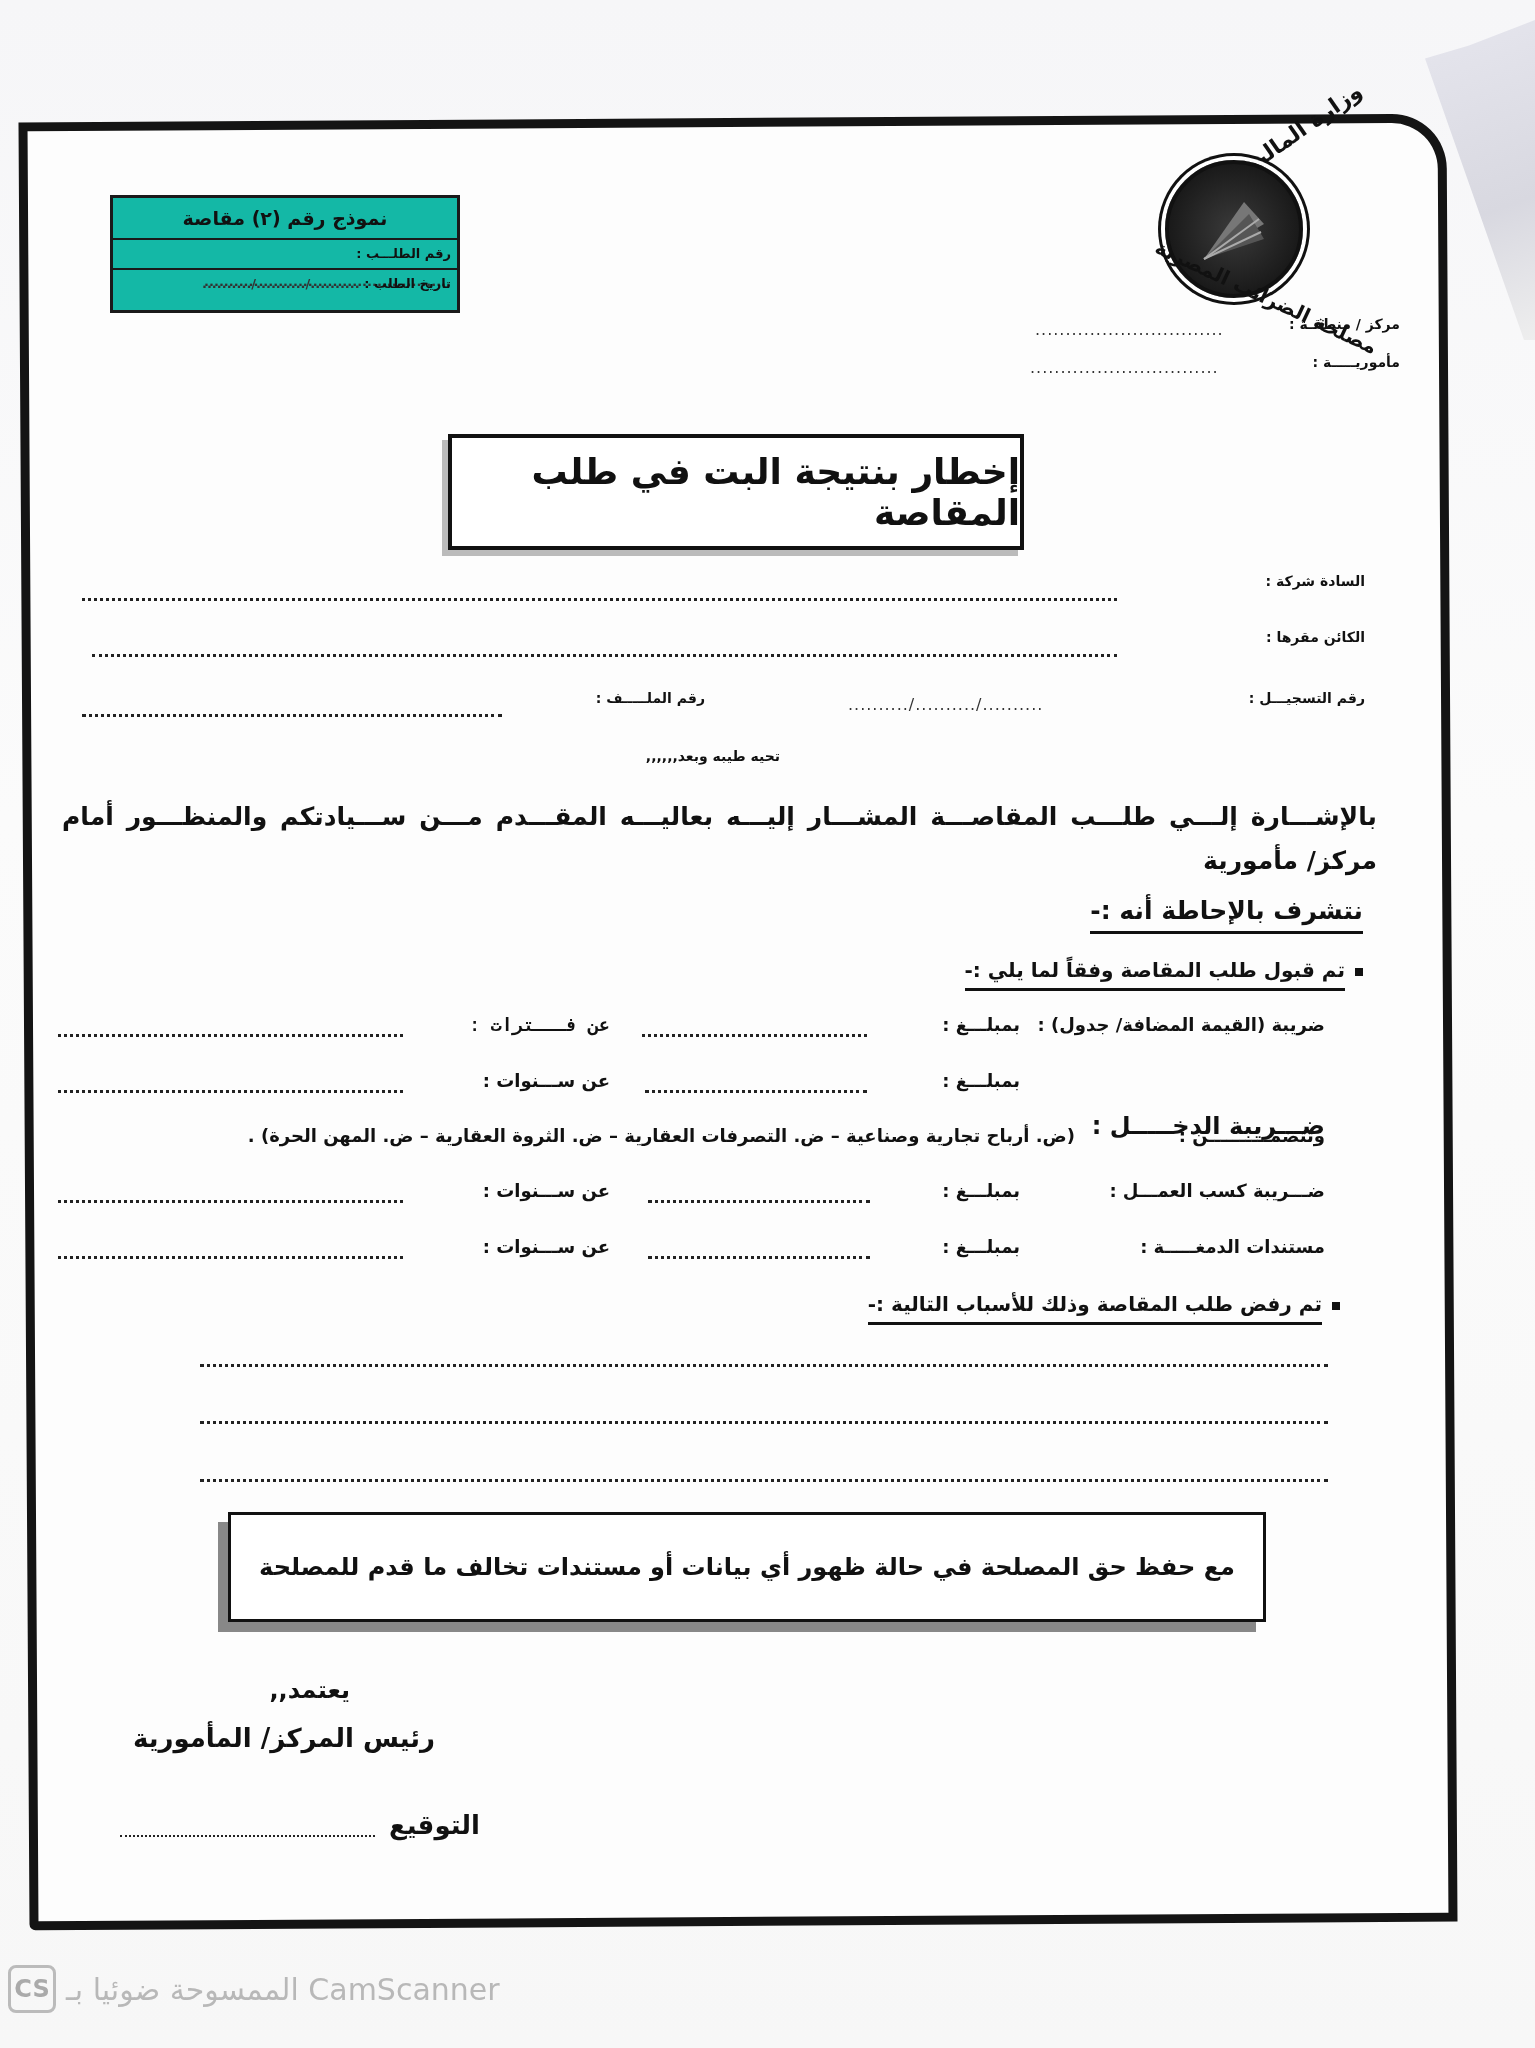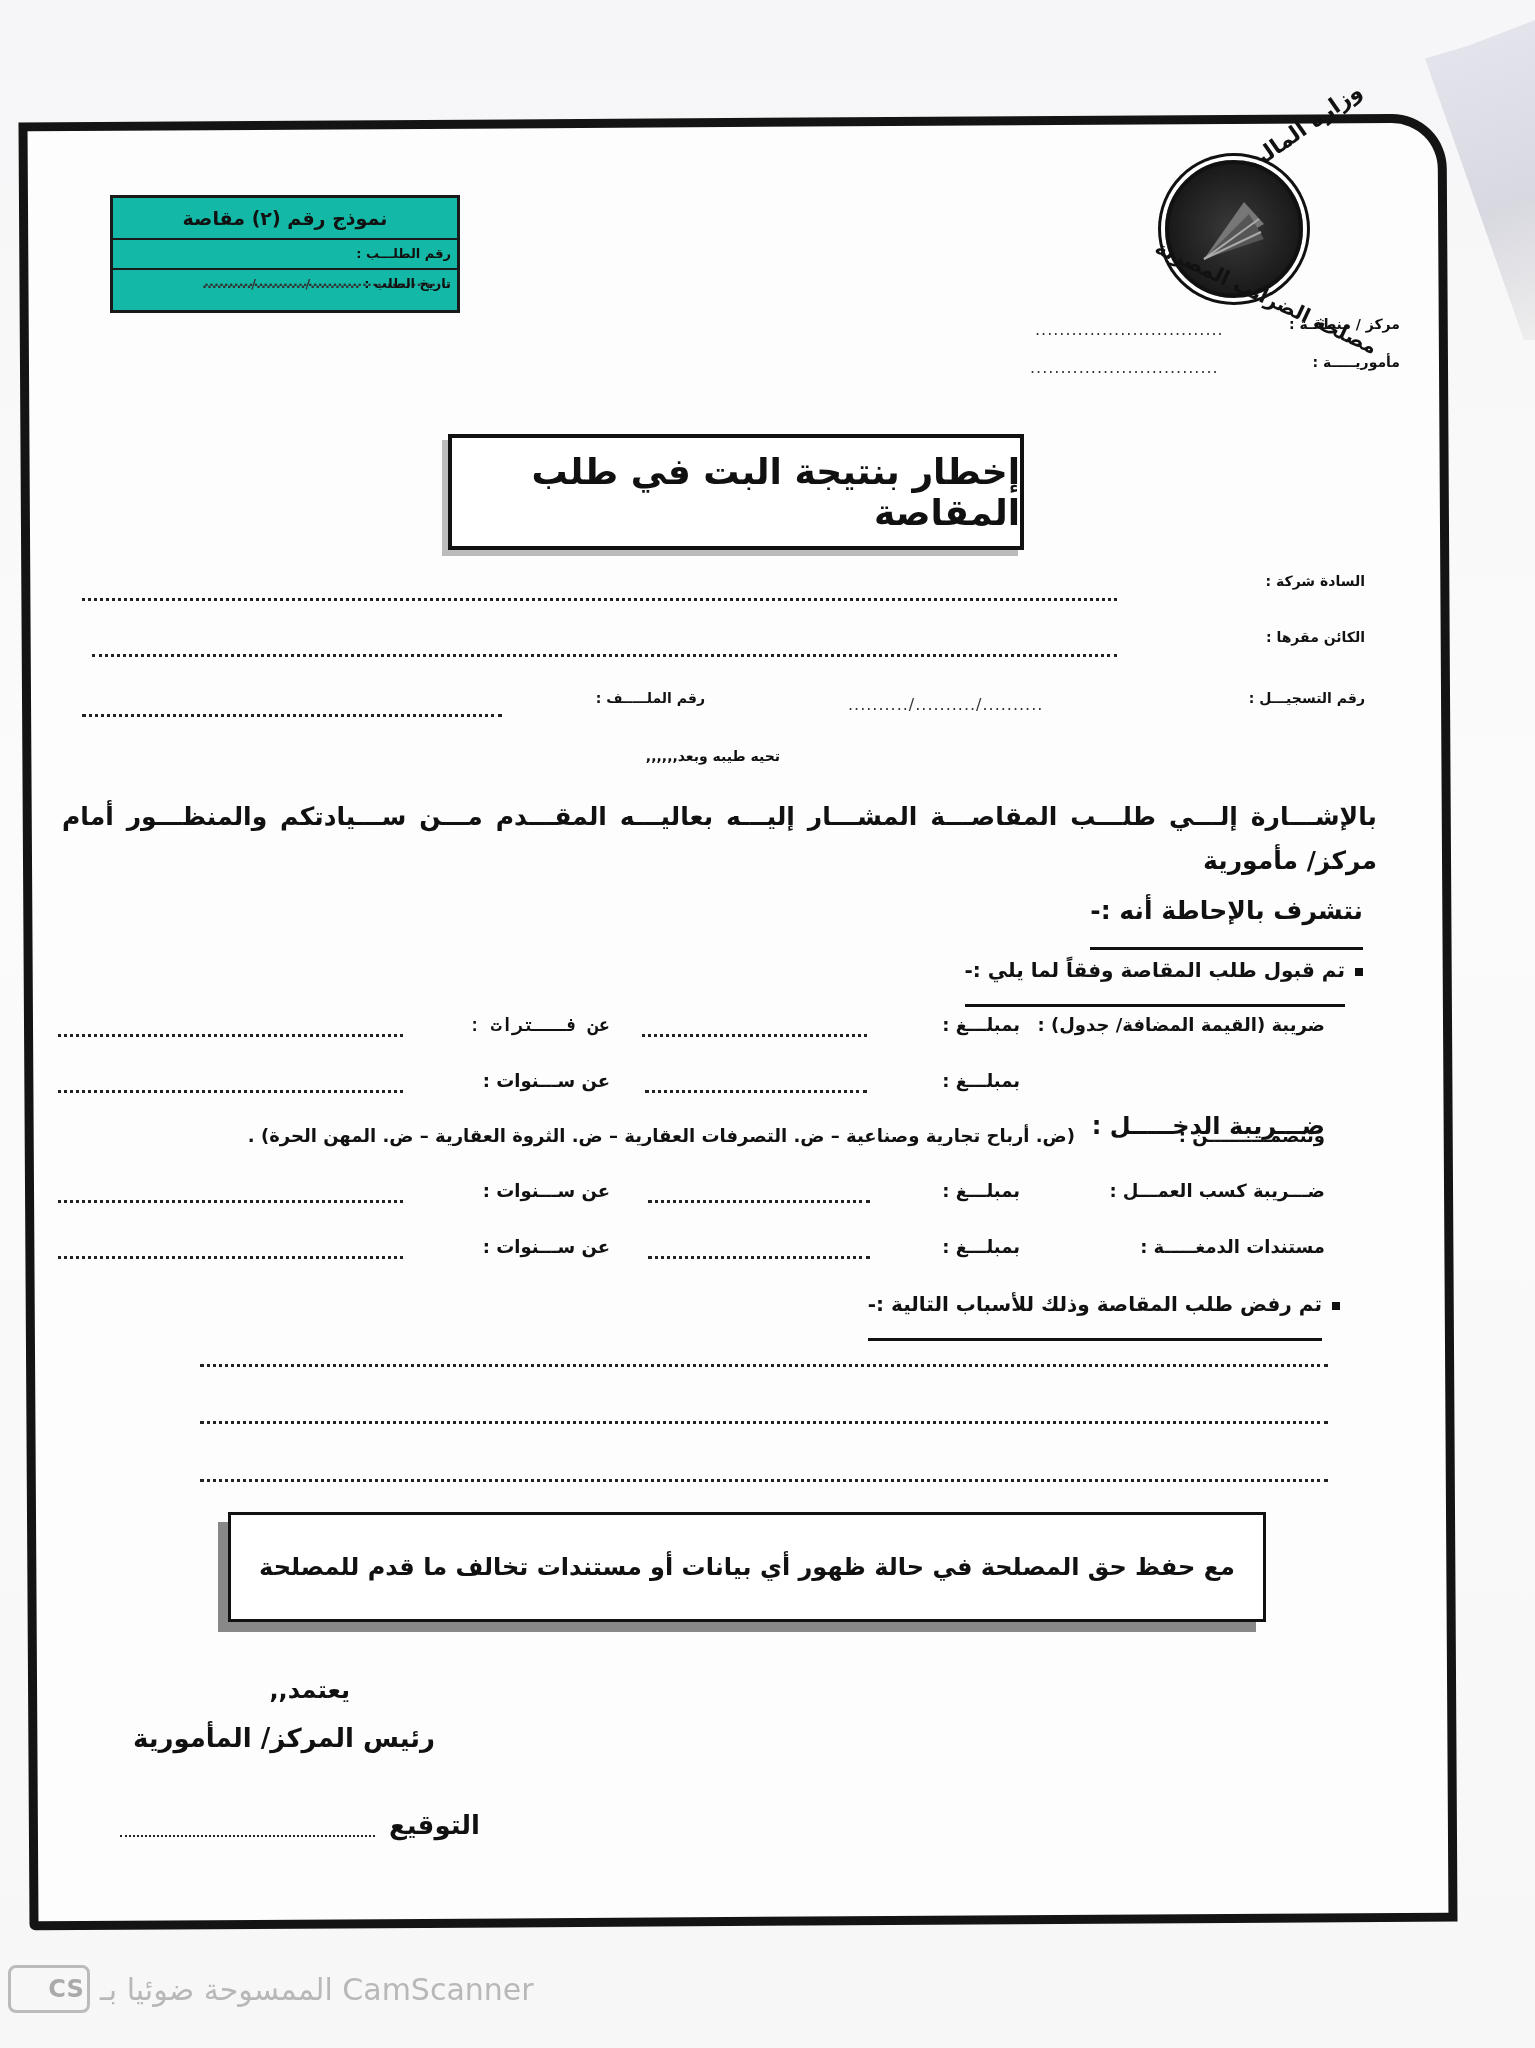--- a/index.html
+++ b/index.html
@@ -56,38 +56,38 @@
 
     .title-box {
       left:448px; top:434px; width:568px; height:108px;
       border:4px solid #111; background:#fff;
       box-shadow:-6px 6px 0 #bbb;
       display:flex; align-items:center; justify-content:center;
       font-size:36px; font-weight:bold;
     }
 
     .para { font-size:25px; font-weight:bold; }
-    .underline { border-bottom:3px solid #111; padding-bottom:22px; }
+    .underline { border-bottom:3px solid #111; padding-bottom:6px; }
     .bullet { display:inline-block; width:8px; height:8px; background:#111; margin-left:10px; vertical-align:middle; }
 
     .notice-box {
       left:228px; top:1512px; width:1032px; height:104px;
       border:3px solid #111; background:#fff;
       box-shadow:-10px 10px 0 #888;
       display:flex; align-items:center; justify-content:center;
       font-size:24px; font-weight:bold;
     }
 
     .watermark {
       left:8px; top:1965px; font-size:30px; color:#b8b8b8;
       display:flex; align-items:center; gap:10px;
     }
     .cs-badge {
       width:42px; height:42px; border:3px solid #bbb; border-radius:8px;
-      font-size:24px; color:#aaa; display:flex; align-items:center; justify-content:center; font-weight:bold;padding-left:34px;
+      font-size:24px; color:#aaa; display:flex; align-items:center; justify-content:center; font-weight:bold;
     }
   </style>
 </head>
 <body>
 
 <div class="page-bg"></div>
 <div class="curl"></div>
 
 <div class="frame"></div>
 

